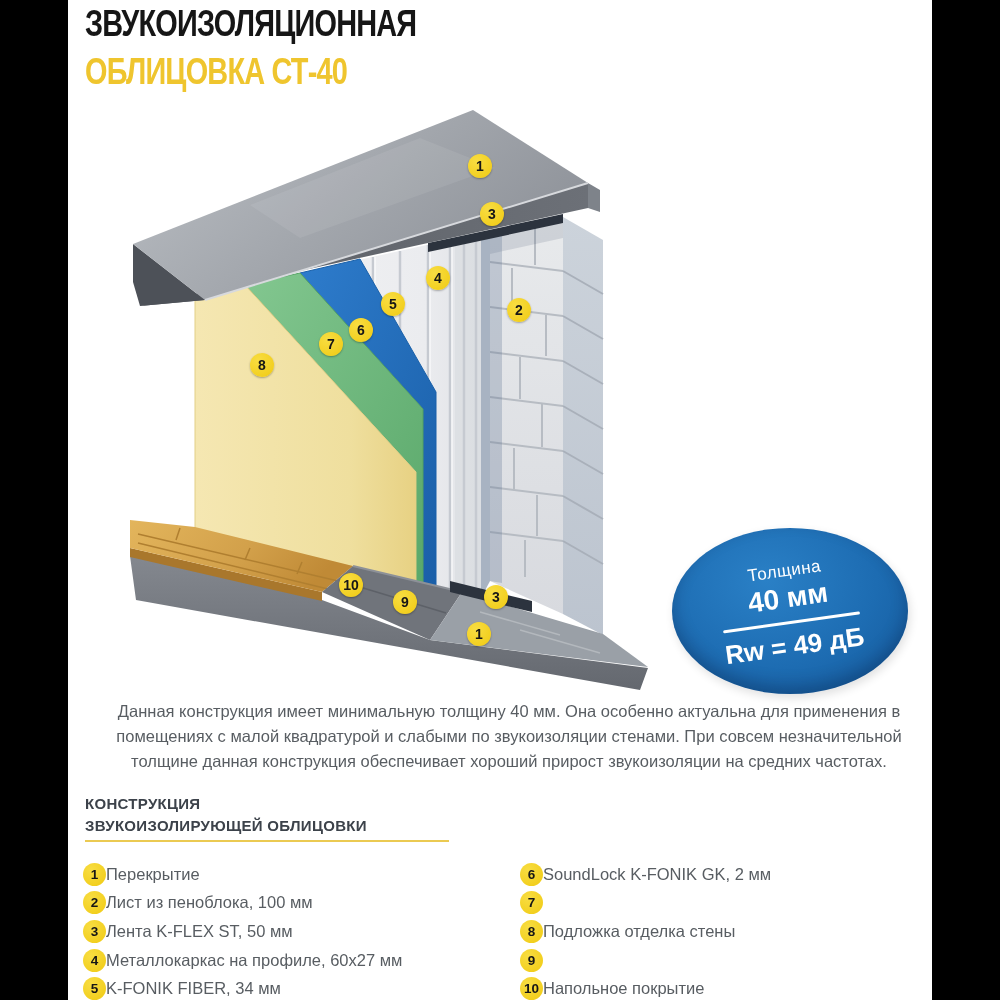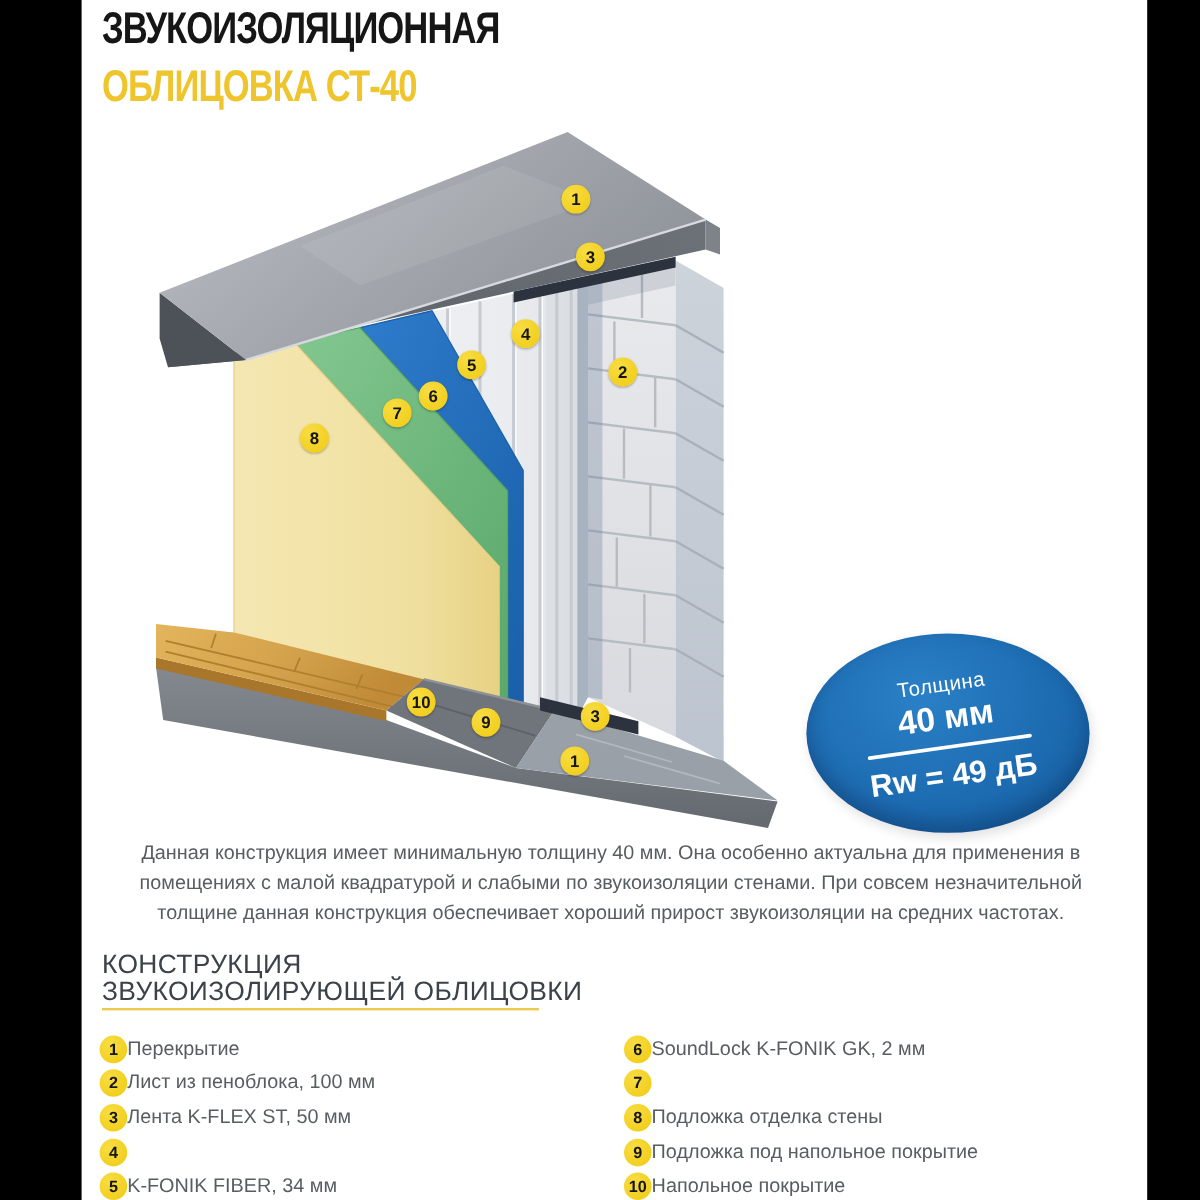--- a/index.html
+++ b/index.html
@@ -1,21 +1,21 @@
 <!DOCTYPE html>
 <html><head>
 <meta charset="utf-8">
 <style>
   html,body{margin:0;padding:0;}
   body{
     width:1000px;height:1000px;position:relative;background:#000;
     font-family:"Liberation Sans",sans-serif;overflow:hidden;
   }
   .canvas{
-    position:absolute;left:68px;top:0;width:864px;height:1000px;background:#ffffff;padding-left:24px;
+    position:absolute;left:68px;top:0;width:864px;height:1000px;background:#ffffff;
   }
   
   .title{
     position:absolute;left:17px;white-space:nowrap;
     font-weight:bold;font-size:37px;line-height:44px;letter-spacing:-1px;
     transform:scaleX(0.78);transform-origin:left top;
   }
   .title-1{top:2px;color:#161616;}
   .title-2{top:50px;color:#efc52e;}
   
@@ -39,21 +39,21 @@
   .badge-divider{width:138px;height:3px;background:#ffffff;margin:7px auto 7px;border-radius:2px;}
   .badge-rating{font-size:26px;font-weight:bold;}
   
   .description{
     position:absolute;left:17px;top:699px;width:848px;
     color:#585d62;font-size:16.5px;line-height:25px;text-align:center;
   }
   
   .section-heading{
     position:absolute;left:17px;top:793px;
-    color:#3c424a;font-weight:normal;font-size:22px;line-height:21.5px;letter-spacing:0.3px;
+    color:#3c424a;font-weight:bold;font-size:15px;line-height:21.5px;letter-spacing:0.3px;
   }
   .heading-underline{
     position:absolute;left:17px;top:840px;width:364px;height:2px;background:#ebca52;
   }
   
   .legend-col{position:absolute;top:860px;}
   .legend-col-left{left:15px;}
   .legend-col-right{left:452px;}
   .legend-row{display:flex;align-items:center;height:28.6px;}
   .legend-badge{
@@ -234,20 +234,21 @@
     <div class="legend-row">
       <div class="legend-badge">2</div>
       <div class="legend-label">Лист из пеноблока, 100 мм</div>
     </div>
     <div class="legend-row">
       <div class="legend-badge">3</div>
       <div class="legend-label">Лента K-FLEX ST, 50 мм</div>
     </div>
     <div class="legend-row">
       <div class="legend-badge">4</div>
+      <div class="legend-label">Металлокаркас на профиле, 60х27 мм</div>
     </div>
     <div class="legend-row">
       <div class="legend-badge">5</div>
       <div class="legend-label">K-FONIK FIBER, 34 мм</div>
     </div>
   </div>
 
   <div class="legend-col legend-col-right">
     <div class="legend-row">
       <div class="legend-badge">6</div>
@@ -255,21 +256,20 @@
     </div>
     <div class="legend-row">
       <div class="legend-badge">7</div>
     </div>
     <div class="legend-row">
       <div class="legend-badge">8</div>
       <div class="legend-label">Подложка отделка стены</div>
     </div>
     <div class="legend-row">
       <div class="legend-badge">9</div>
-      <div class="legend-label">Подложка под напольное покрытие</div>
     </div>
     <div class="legend-row">
       <div class="legend-badge">10</div>
       <div class="legend-label">Напольное покрытие</div>
     </div>
   </div>
 
 </div>
 
 </body></html>

